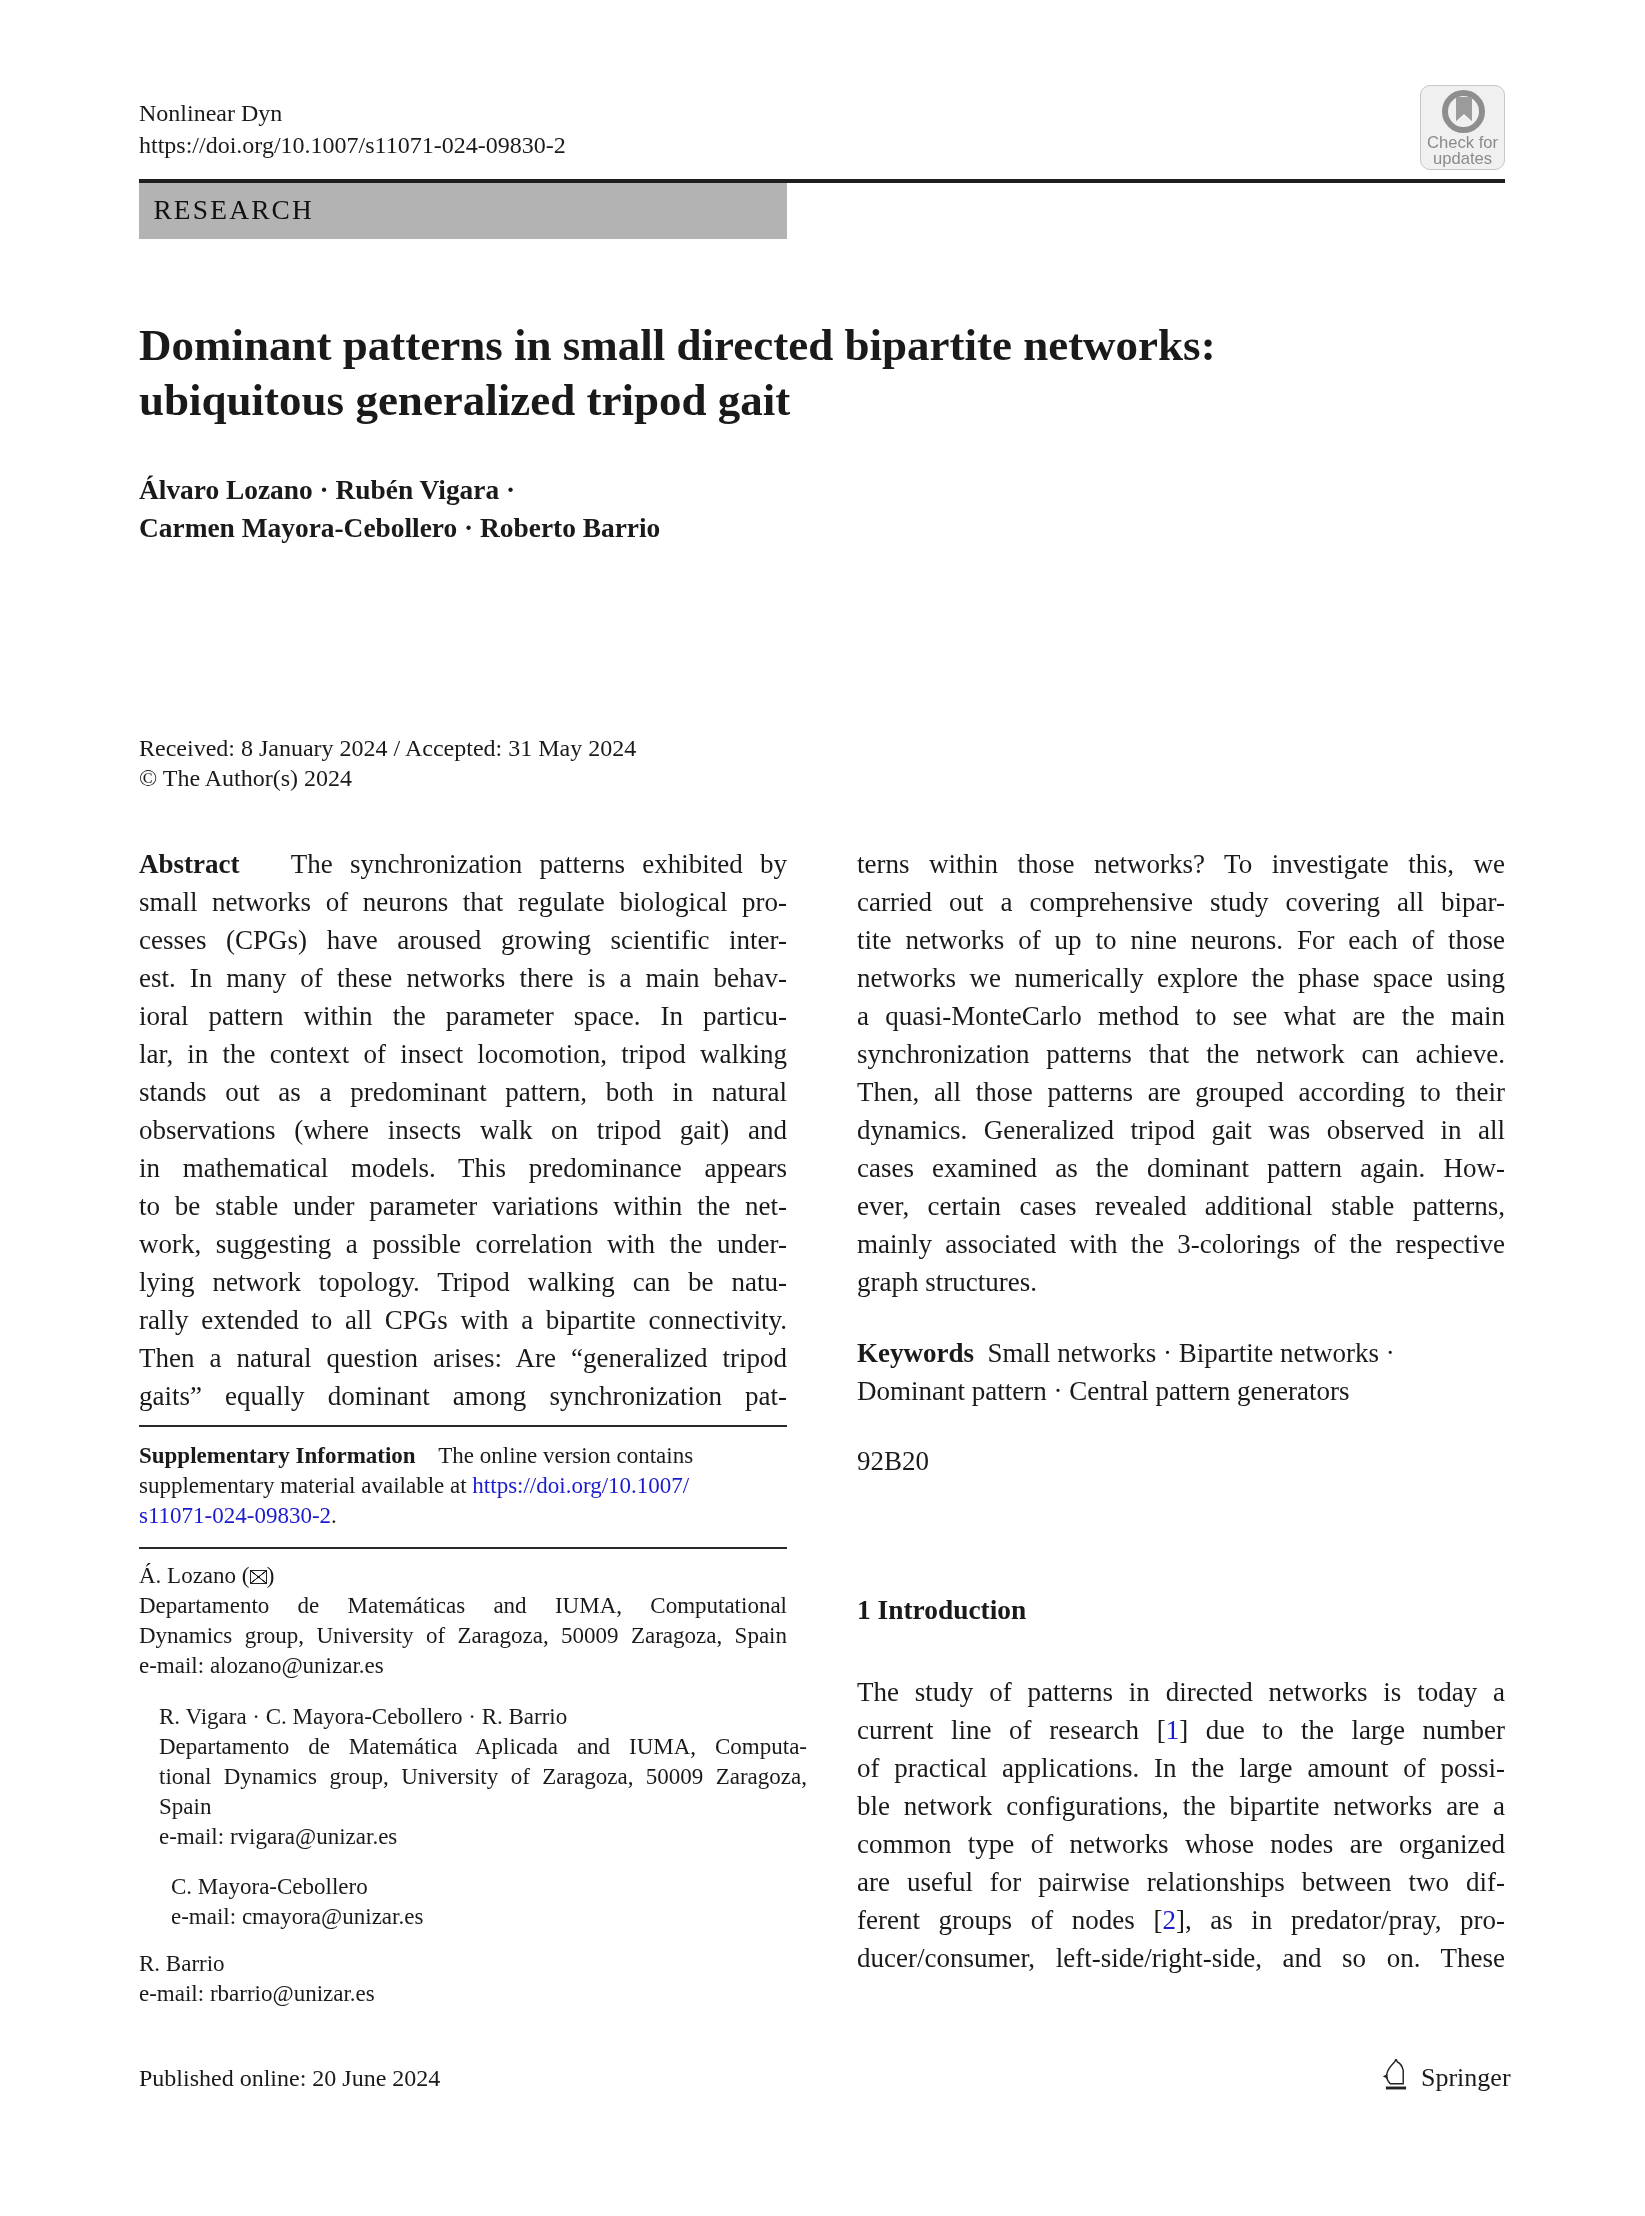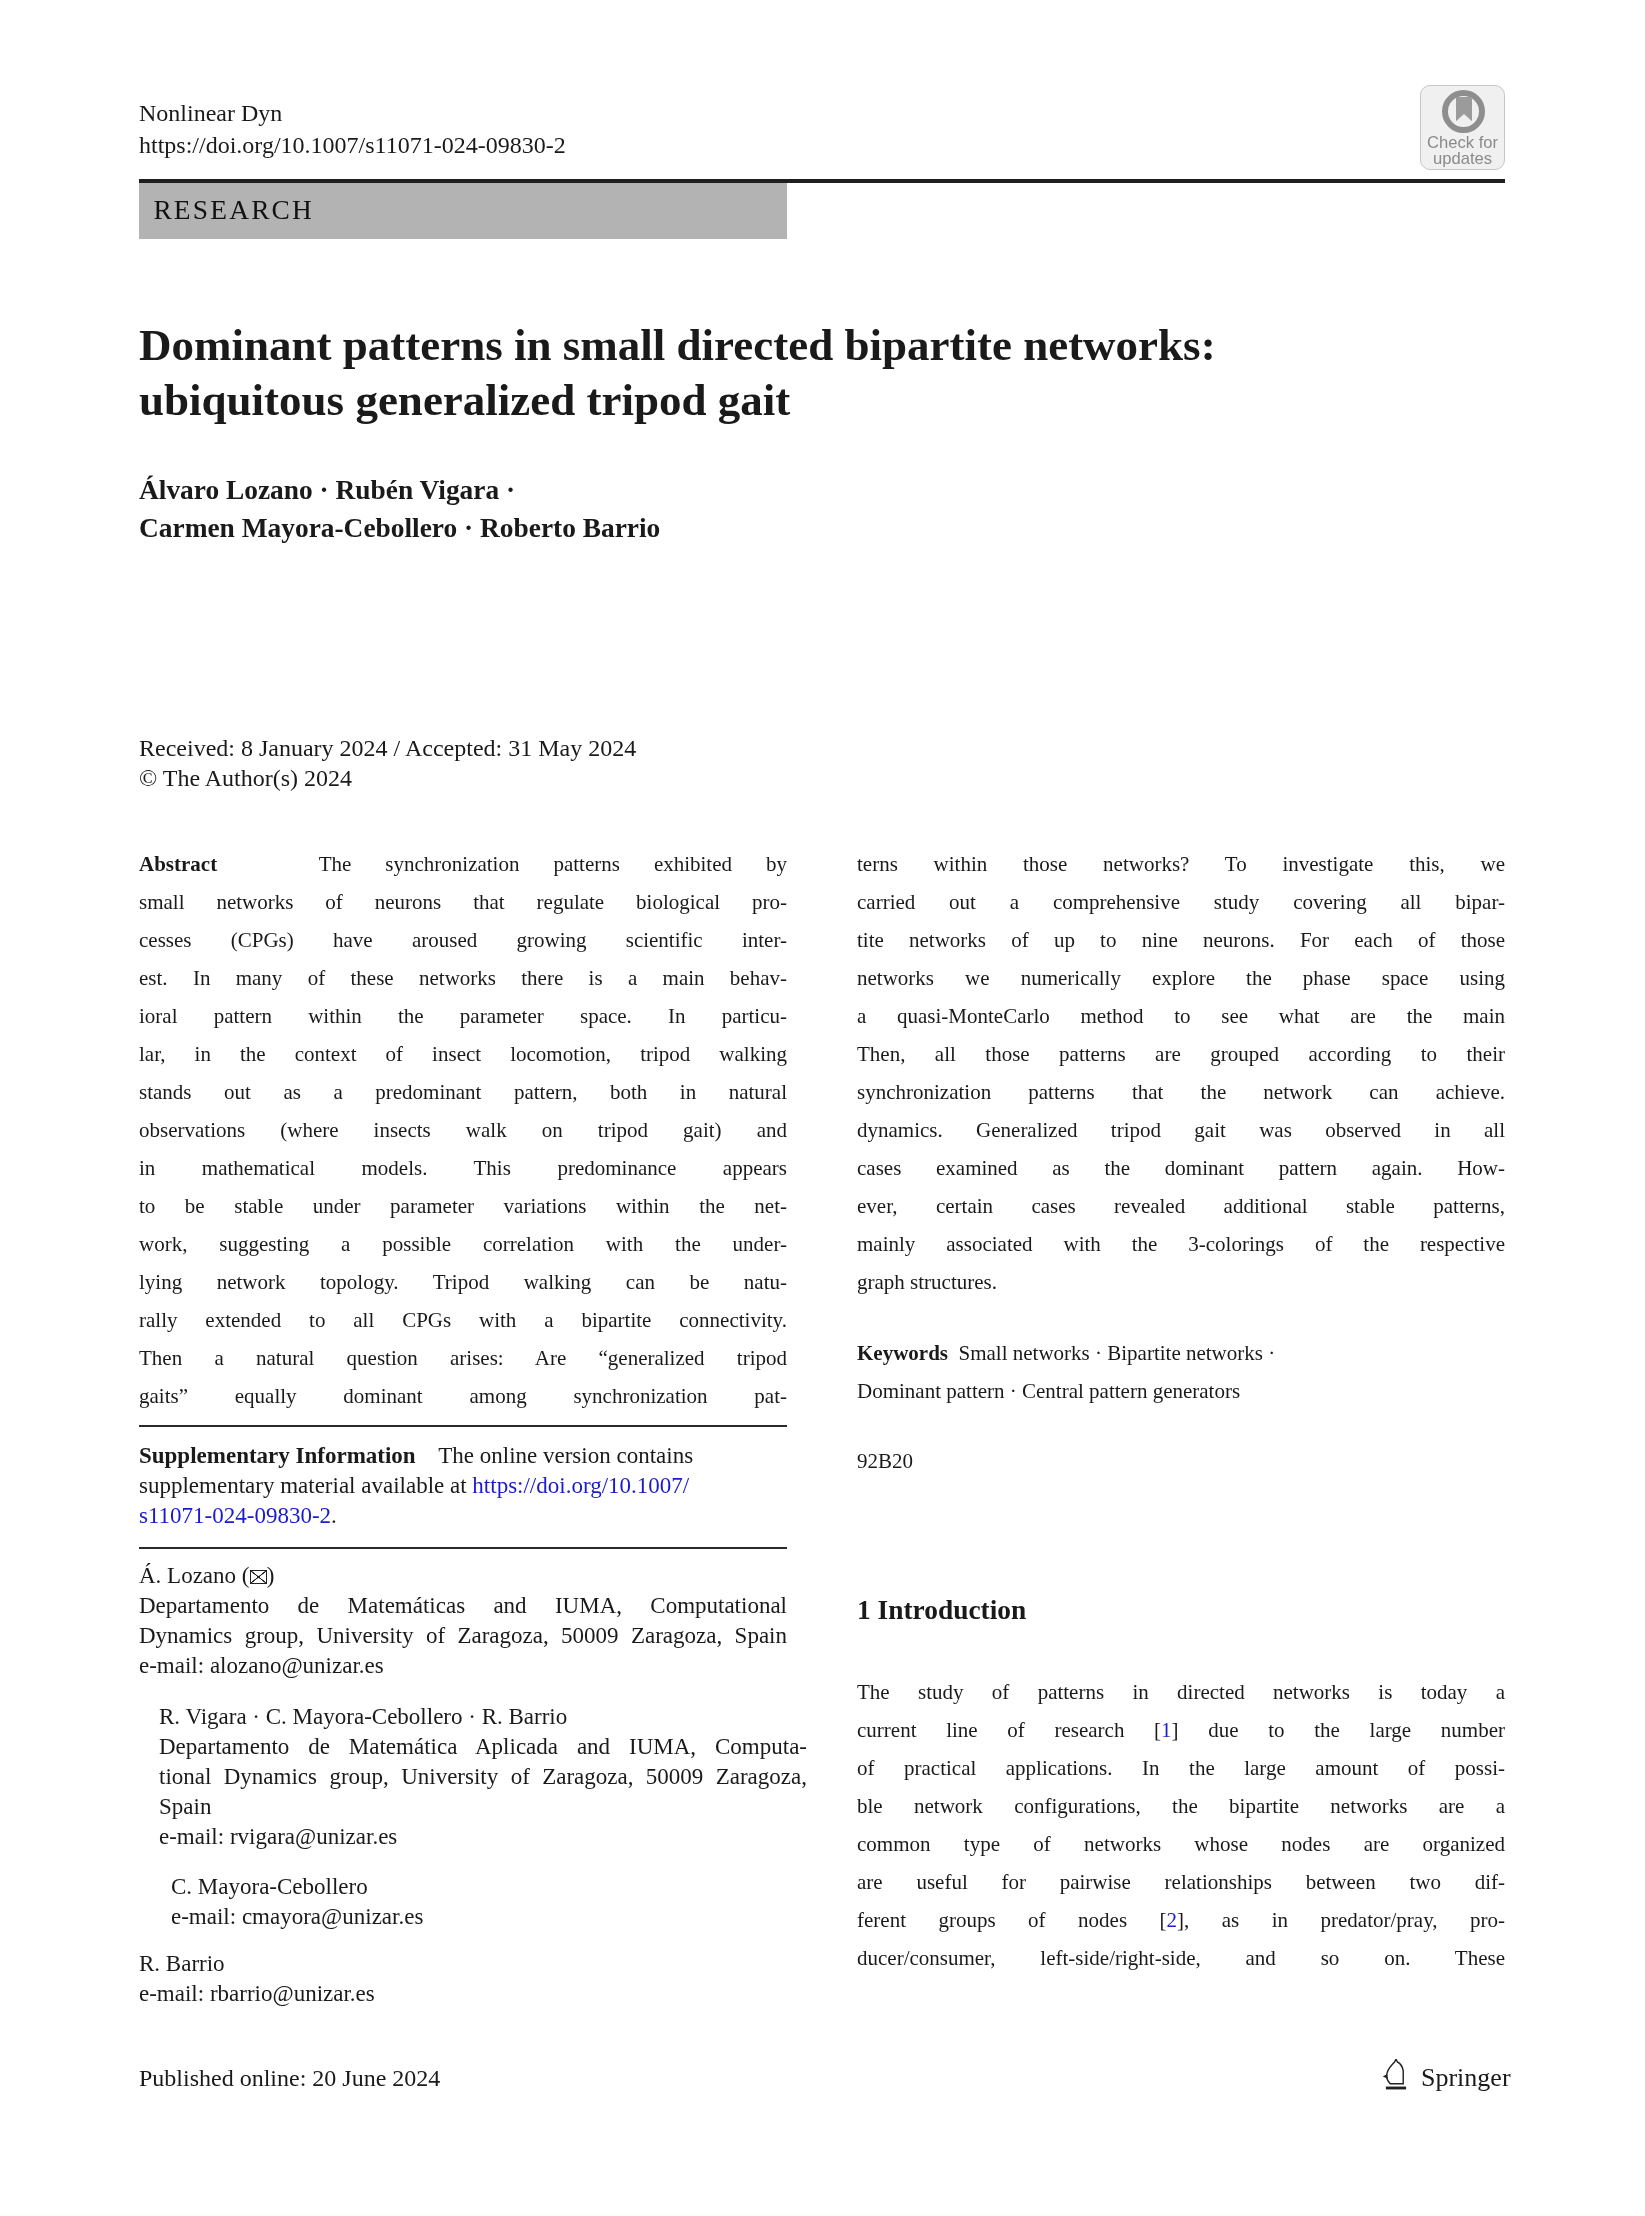--- a/index.html
+++ b/index.html
@@ -12,21 +12,21 @@
   .top-rule { left: 139px; top: 179px; width: 1366px; height: 3.6px; background: #1e1e1e; }
   .research-bar { left: 139px; top: 183px; width: 648px; height: 56px; background: #b3b3b3; }
   .research-bar span { position: absolute; left: 14.4px; top: 12.3px; font-size: 27.4px; letter-spacing: 2.2px; color: #111; }
   .badge { left: 1420px; top: 85px; width: 85px; height: 85px; background: #f0f0f0; border: 1.4px solid #c6c6c6; border-radius: 10px; box-sizing: border-box; }
   .badge .ring { position: absolute; left: 21px; top: 4.3px; width: 43px; height: 43px; border-radius: 50%; border: 6.5px solid #8e8e8e; box-sizing: border-box; }
   .badge .bookmark { position: absolute; left: 35px; top: 10.8px; width: 16px; height: 24.5px; background: #9b9b9b; clip-path: polygon(0 0,100% 0,100% 100%,50% 70%,0 100%); }
   .badge .txt { position: absolute; left: 0; width: 100%; text-align: center; font-family: "Liberation Sans", sans-serif; font-size: 16.6px; line-height: 16px; color: #8a8a8a; top: 49px; }
   .title { left: 139px; top: 318px; font-weight: bold; font-size: 45px; line-height: 55px; width: 1372px; }
   .authors { left: 139px; top: 471px; font-weight: bold; font-size: 27.4px; line-height: 38px; }
   .dates { left: 139px; top: 733px; font-size: 24px; line-height: 30px; }
-  .col { position: absolute; width: 648px; font-size: 21px; line-height: 38px; }
+  .col { position: absolute; width: 648px; font-size: 27px; line-height: 38px; }
   .col .ln { display: block; text-align: justify; text-align-last: justify; white-space: nowrap; height: 38px; }
   .col .ln.last { text-align-last: left; }
   .col .ln .inner { display: inline-block; width: 100%; }
   .left-col { left: 139px; top: 845px; }
   .right-col { left: 857px; top: 845px; }
   .b { font-weight: bold; }
   .rule { position: absolute; left: 139px; width: 648px; height: 2.2px; background: #2a2a2a; }
   .small { position: absolute; left: 139px; width: 648px; font-size: 23px; line-height: 30px; }
   .small .ln { display: block; white-space: nowrap; }
   .small .ln.j { text-align: justify; text-align-last: justify; }
@@ -125,22 +125,22 @@
   <span class="ln">R. Barrio</span>
   <span class="ln">e-mail: rbarrio@unizar.es</span>
 </div>
 
 <div class="col right-col">
   <span class="ln">terns within those networks? To investigate this, we</span>
   <span class="ln">carried out a comprehensive study covering all bipar-</span>
   <span class="ln">tite networks of up to nine neurons. For each of those</span>
   <span class="ln">networks we numerically explore the phase space using</span>
   <span class="ln">a quasi-MonteCarlo method to see what are the main</span>
+  <span class="ln">synchronization patterns that the network can achieve.</span>
   <span class="ln">Then, all those patterns are grouped according to their</span>
-  <span class="ln">synchronization patterns that the network can achieve.</span>
   <span class="ln">dynamics. Generalized tripod gait was observed in all</span>
   <span class="ln">cases examined as the dominant pattern again. How-</span>
   <span class="ln">ever, certain cases revealed additional stable patterns,</span>
   <span class="ln">mainly associated with the 3-colorings of the respective</span>
   <span class="ln last">graph structures.</span>
 </div>
 
 <div class="col" style="left:857px; top:1334px;">
   <span class="ln last"><span class="b">Keywords</span>&nbsp; <span>Small networks · Bipartite networks ·</span></span>
   <span class="ln last">Dominant pattern · Central pattern generators</span>

